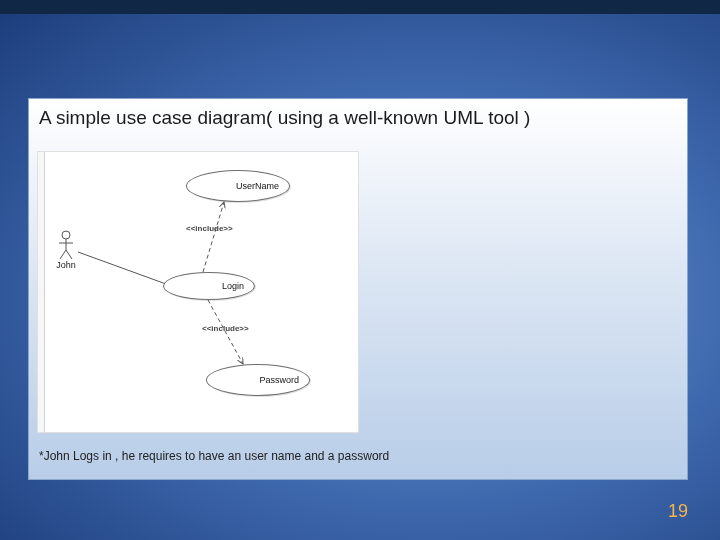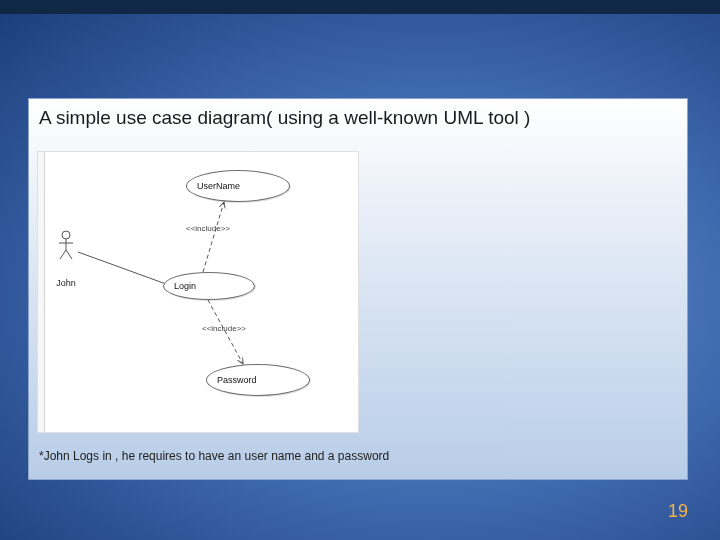--- a/index.html
+++ b/index.html
@@ -89,43 +89,44 @@
     position: absolute;
     left: 14px;
     top: 78px;
     width: 28px;
     text-align: center;
   }
   .actor svg { display: block; margin: 0 auto; }
   .actor-name {
     font-size: 9px;
     color: #222;
-    margin-top: 18px;
+    margin-top: 0;
   }
   .usecase {
     position: absolute;
     background: #fff;
     border: 1px solid #6d6d6d;
     border-radius: 50%;
     font-size: 9px;
     color: #111;
     display: flex;
     align-items: center;
-    justify-content: flex-start;
+    justify-content: flex-end;
     padding: 0 10px;
     box-shadow: 1px 1px 0 rgba(0,0,0,0.12);
   }
   .uc-username { left: 148px; top: 18px;  width: 82px; height: 30px; }
   .uc-login    { left: 125px; top: 120px; width: 70px; height: 26px; }
   .uc-password { left: 168px; top: 212px; width: 82px; height: 30px; }
   .stereo {
     position: absolute;
     font-size: 8px;
     color: #444;
     background: transparent;
+    font-weight: bold;
   }
   .stereo.inc1 { left: 148px; top: 72px; }
   .stereo.inc2 { left: 164px; top: 172px; }
   svg.lines {
     position: absolute;
     top: 0; left: 0;
     width: 320px; height: 280px;
     pointer-events: none;
   }
 </style>

